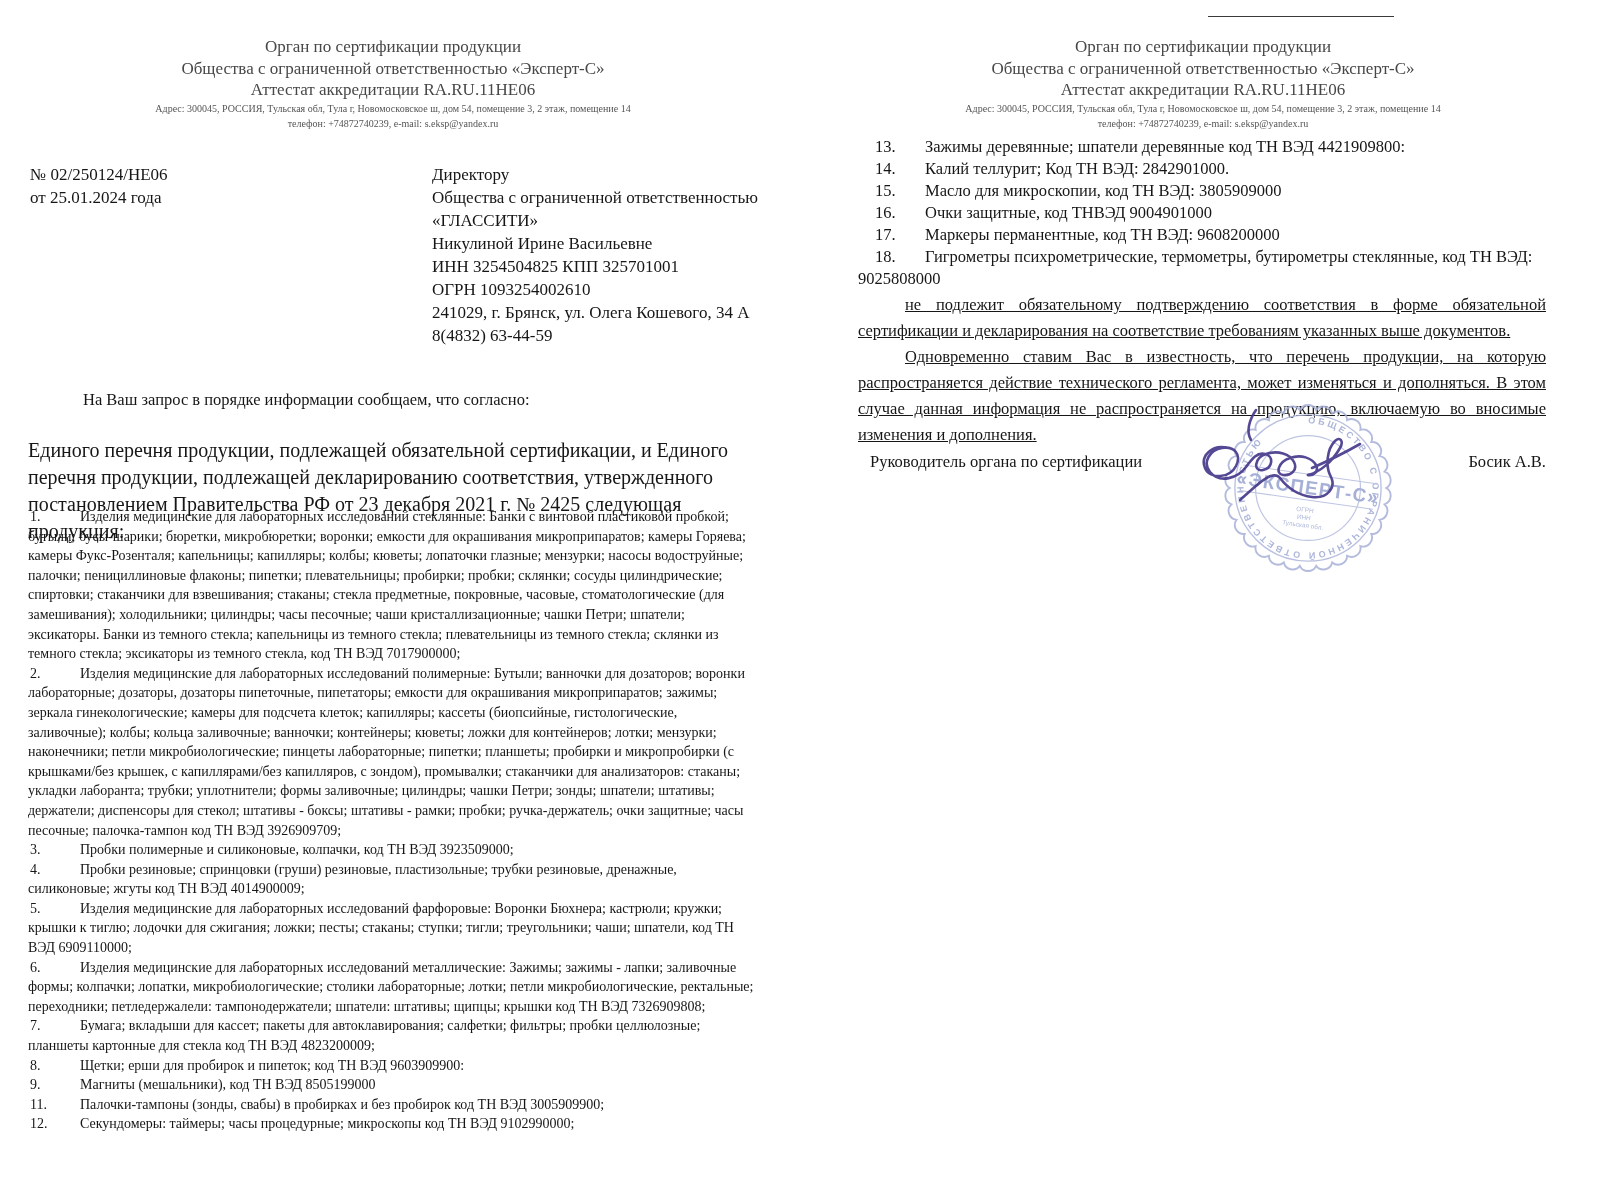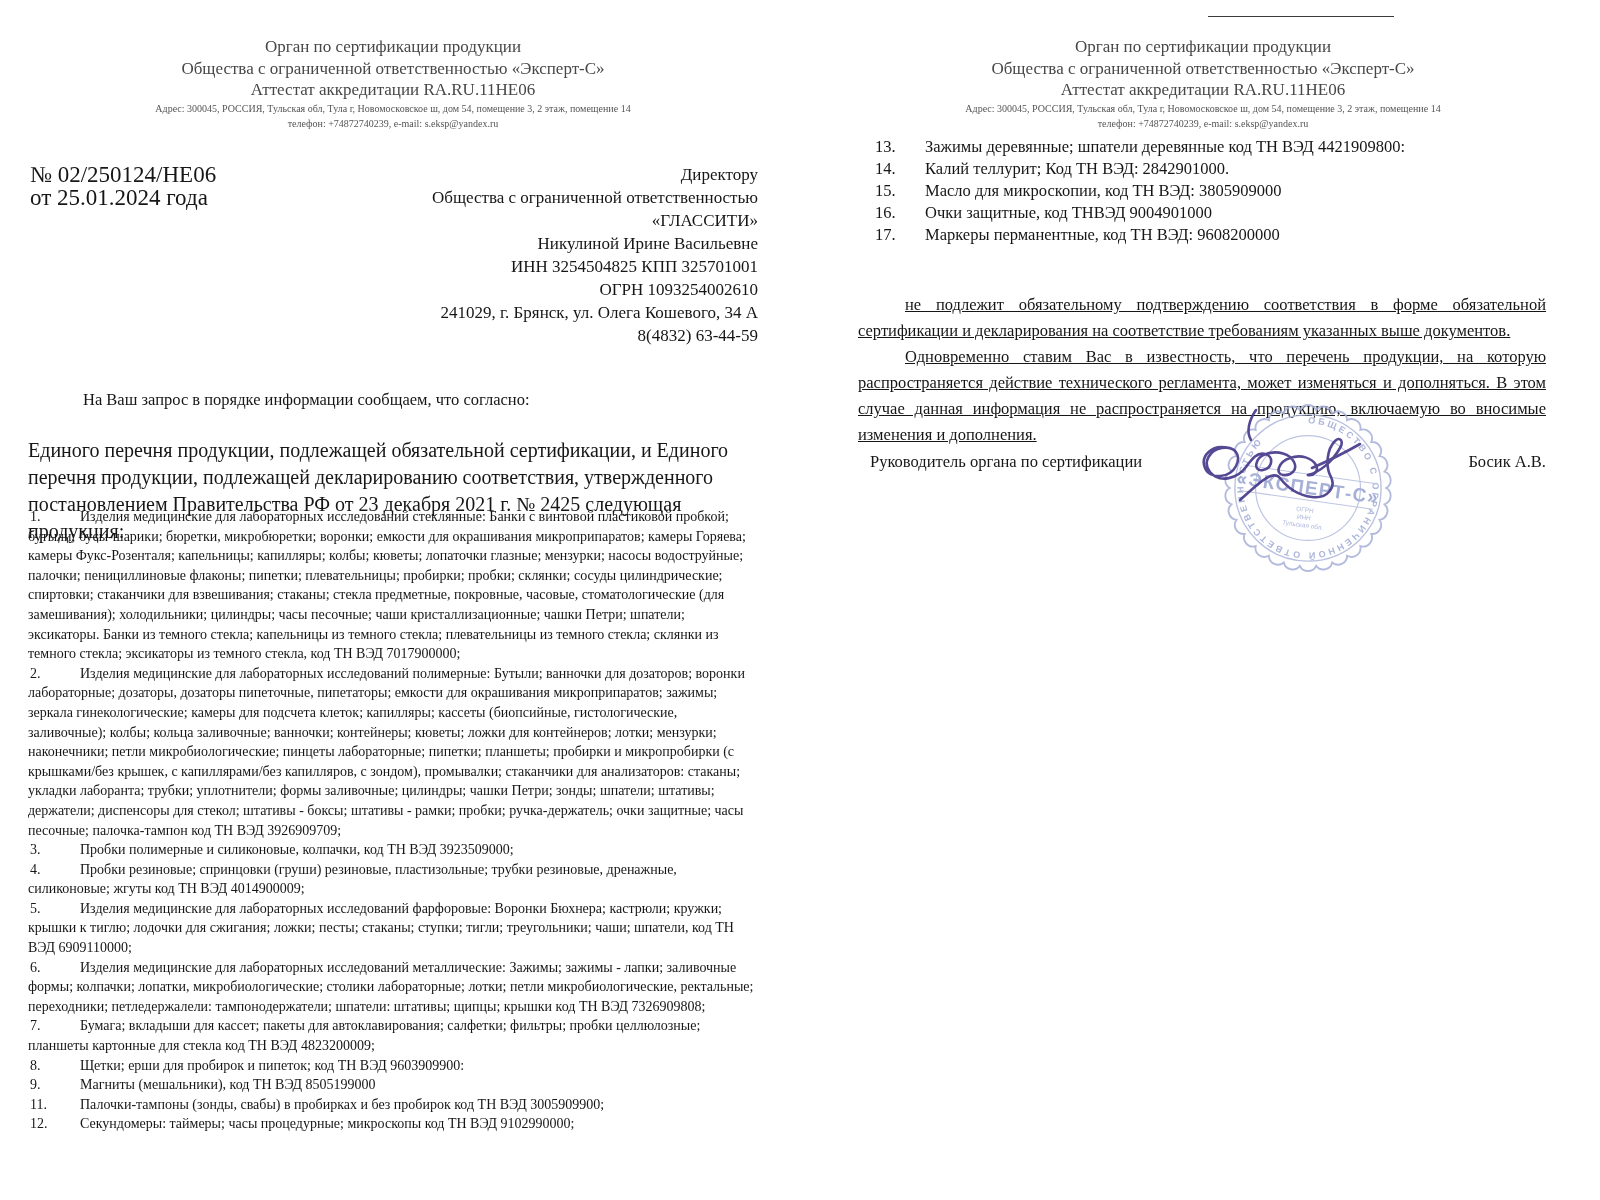--- a/index.html
+++ b/index.html
@@ -9,22 +9,22 @@
     overflow:hidden;
   }
   .page{position:absolute;top:0;height:852px;}
   #p1{left:28px;width:730px;}
   #p2{left:858px;width:690px;}
 
   .hdr{position:absolute;top:36px;left:0;right:0;text-align:center;color:#474747;}
   .hdr .l{font-size:17px;line-height:21.5px;}
   .hdr .s{font-size:10px;line-height:15px;color:#545454;}
 
-  .refblock{position:absolute;top:163px;left:2px;font-size:23px;line-height:23px;}
-  .addressee{position:absolute;top:163px;right:0;text-align:right;font-size:17px;line-height:23px;}
+  .refblock{position:absolute;top:163px;left:2px;font-size:17px;line-height:23px;}
+  .addressee{position:absolute;top:163px;right:0;font-size:17px;line-height:23px;}
 
   .intro{position:absolute;top:390px;left:0;right:0;font-size:16.5px;text-indent:55px;}
   .legal{position:absolute;top:437px;left:0;right:0;font-size:20px;line-height:27px;}
 
   .items{position:absolute;left:0;right:1px;}
   #items1{top:507px;font-size:14px;line-height:19.6px;}
   #items2{top:136px;font-size:16.5px;line-height:22px;}
   .item{margin:0;}
   #items1 .num{display:inline-block;width:50px;margin-left:2px;}
   #items2 .num{display:inline-block;width:50px;margin-left:17px;}
@@ -94,20 +94,21 @@
     <div class="s">Адрес: 300045, РОССИЯ, Тульская обл, Тула г, Новомосковское ш, дом 54, помещение 3, 2 этаж, помещение 14</div>
     <div class="s">телефон: +74872740239, e-mail: s.eksp@yandex.ru</div>
   </div>
 
   <div class="items" id="items2">
     <div class="item"><span class="num">13.</span><span>Зажимы деревянные; шпатели деревянные код ТН ВЭД 4421909800:</span></div>
     <div class="item"><span class="num">14.</span><span>Калий теллурит; Код ТН ВЭД: 2842901000.</span></div>
     <div class="item"><span class="num">15.</span><span>Масло для микроскопии, код ТН ВЭД: 3805909000</span></div>
     <div class="item"><span class="num">16.</span><span>Очки защитные, код ТНВЭД 9004901000</span></div>
     <div class="item"><span class="num">17.</span><span>Маркеры перманентные, код ТН ВЭД: 9608200000</span></div>
+    <div class="item"><span class="num">18.</span><span>Гигрометры психрометрические, термометры, бутирометры стеклянные, код ТН ВЭД: 9025808000</span></div>
   </div>
 
   <div class="paras">
     <p>не подлежит обязательному подтверждению соответствия в форме обязательной сертификации и декларирования на соответствие требованиям указанных выше документов.</p>
     <p>Одновременно ставим Вас в известность, что перечень продукции, на которую распространяется действие технического регламента, может изменяться и дополняться. В этом случае данная информация не распространяется на продукцию, включаемую во вносимые изменения и дополнения.</p>
   </div>
 
   <svg class="stamp" viewBox="0 0 200 200">
     <defs>
       <path id="ringpath" d="M 100 25 A 75 75 0 1 1 99.97 25"></path>

